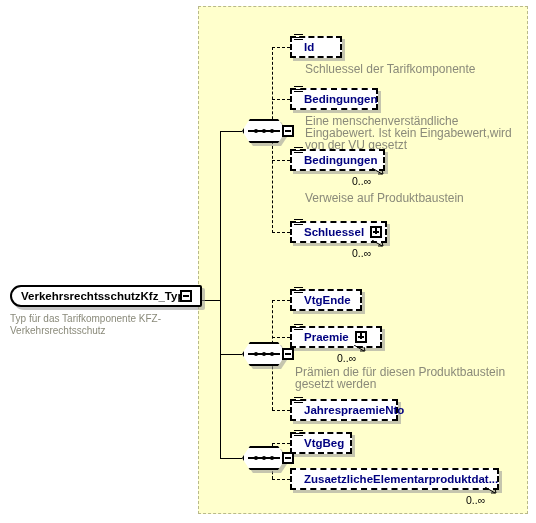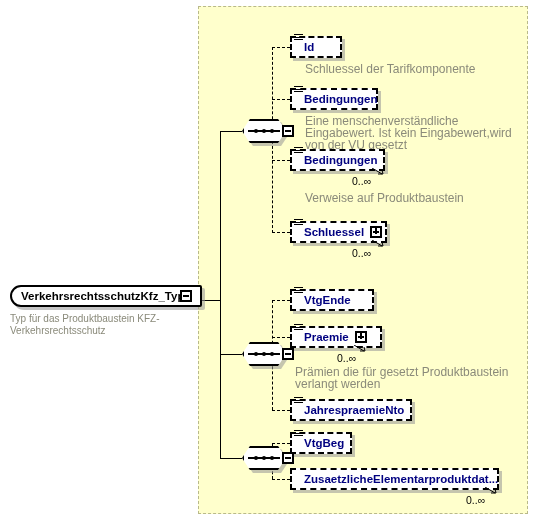--- a/index.html
+++ b/index.html
@@ -170,21 +170,21 @@
 <body>
 
 <div id="stage">
 
   <div class="panel"></div>
 
   <div class="typebox">
     <span>VerkehrsrechtsschutzKfz_Type</span>
   </div>
   <div class="sq" style="left:180px;top:290px;"></div>
-  <div class="typenote">Typ für das Produktbaustein KFZ-Verkehrsrechtsschutz</div>
+  <div class="typenote">Typ für das Tarifkomponente KFZ-Verkehrsrechtsschutz</div>
 
   <div class="ln" style="left:192px;top:300px;width:28px;height:1px;"></div>
   <div class="ln" style="left:220px;top:131px;width:1px;height:328px;"></div>
   <div class="ln" style="left:220px;top:131px;width:22px;height:1px;"></div>
   <div class="ln" style="left:220px;top:354px;width:22px;height:1px;"></div>
   <div class="ln" style="left:220px;top:458px;width:22px;height:1px;"></div>
 
   <div class="seq" style="left:242px;top:119px;">
     <div class="shadow"></div>
     <div class="body"></div>
@@ -267,21 +267,21 @@
       </div>
     <div class="sq"></div>
   </div>
 
   <div class="dl h" style="left:258px;top:354px;width:16px;"></div>
   <div class="dl v" style="left:272px;top:300px;height:110px;"></div>
   <div class="dl h" style="left:272px;top:300px;width:18px;"></div>
   <div class="dl h" style="left:272px;top:337px;width:18px;"></div>
   <div class="dl h" style="left:272px;top:410px;width:18px;"></div>
 
-  <div class="el" style="left:290px;top:289px;width:84px;">
+  <div class="el" style="left:290px;top:289px;width:72px;">
     <span class="lines">
         <b></b>
         <b></b>
         <b></b>
       </span>
     <span>VtgEnde</span>
   </div>
 
   <div class="el" style="left:290px;top:326px;width:92px;">
     <span class="lines">
@@ -291,23 +291,23 @@
       </span>
     <span>Praemie</span>
     <span class="sq plus"></span>
   </div>
   <div class="curl" style="left:354px;top:345px;">
     <svg width="14" height="8" viewBox="0 0 14 8">
         <path d="M0 0 L10 6 M6 6 L11 6 L10 2" stroke="#000" fill="none" stroke-width="1"></path>
       </svg>
   </div>
   <div class="card" style="left:337px;top:352px;">0..∞</div>
-  <div class="note" style="left:295px;top:366px;width:230px;">Prämien die für gesetzt Produktbaustein verlangt werden</div>
-
-  <div class="el" style="left:290px;top:399px;width:122px;">
+  <div class="note" style="left:295px;top:366px;width:230px;">Prämien die für diesen Produktbaustein gesetzt werden</div>
+
+  <div class="el" style="left:290px;top:399px;width:108px;">
     <span class="lines">
         <b></b>
         <b></b>
         <b></b>
       </span>
     <span>JahrespraemieNto</span>
   </div>
 
   <div class="seq" style="left:242px;top:446px;">
     <div class="shadow"></div>

